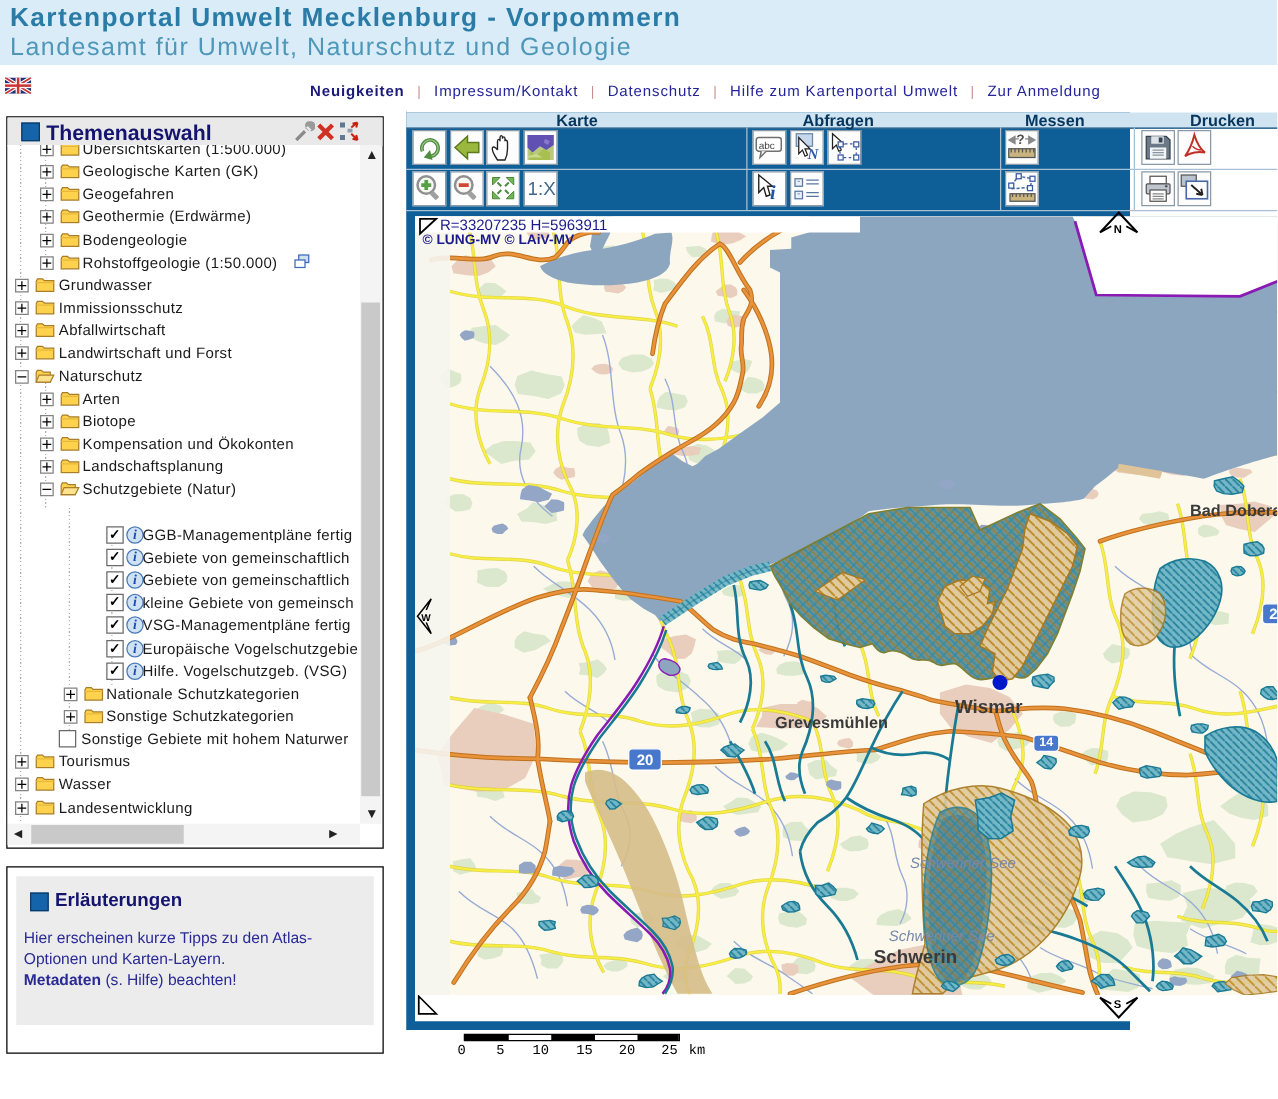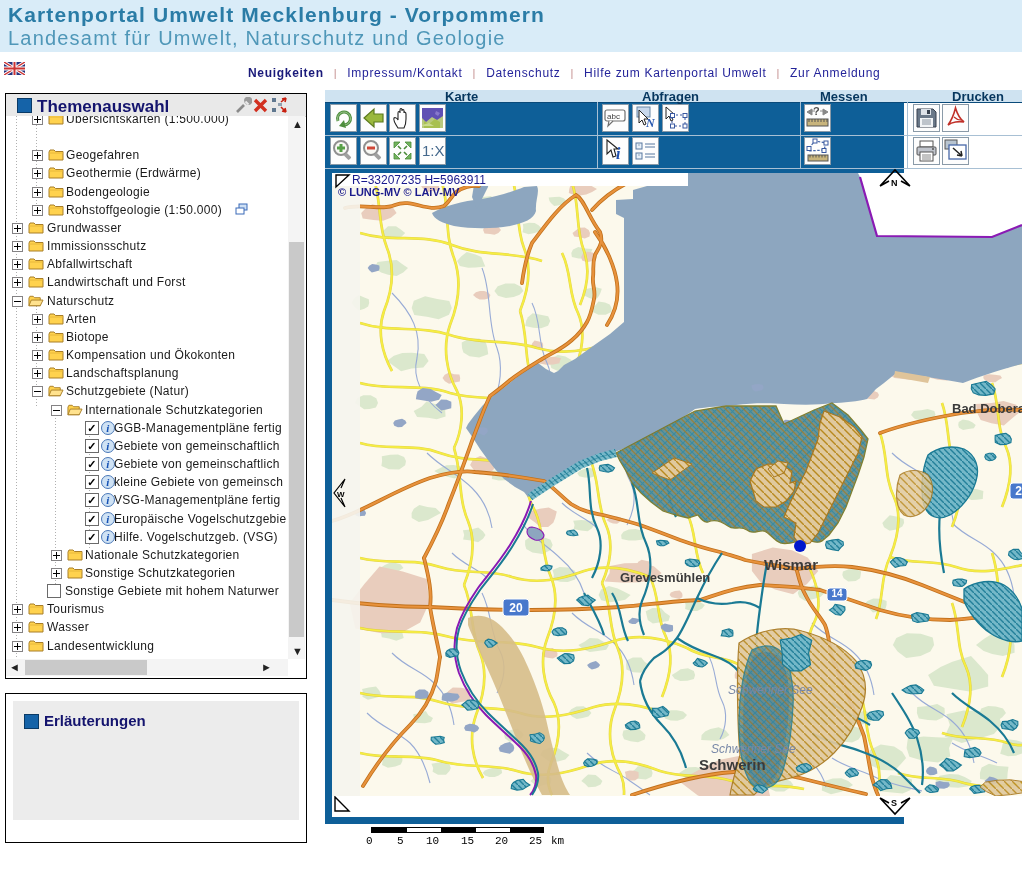--- a/index.html
+++ b/index.html
@@ -102,20 +102,31 @@
         <span class="pm" style="left:26px">
           <i></i>
           <u></u>
         </span>
         <svg class="fold" style="left:42px" width="16" height="12" viewBox="0 0 16 12">
           <path d="M1,3 L1,11 L15,11 L15,2.5 L7.5,2.5 L6,1 L2,1 Z" fill="#ffd24e" stroke="#a87e28" stroke-width="1"></path>
           <path d="M1,4 L15,4" stroke="#e8b83a" stroke-width="1"></path>
         </svg>
         <span class="txt" style="left:60px">Übersichtskarten (1:500.000)</span>
       </div>
+<div class="trow" style="left:0;top:12px;width:282px">
+        <span class="pm" style="left:26px">
+          <i></i>
+          <u></u>
+        </span>
+        <svg class="fold" style="left:42px" width="16" height="12" viewBox="0 0 16 12">
+          <path d="M1,3 L1,11 L15,11 L15,2.5 L7.5,2.5 L6,1 L2,1 Z" fill="#ffd24e" stroke="#a87e28" stroke-width="1"></path>
+          <path d="M1,4 L15,4" stroke="#e8b83a" stroke-width="1"></path>
+        </svg>
+        <span class="txt" style="left:60px">Geologische Karten (GK)</span>
+      </div>
 <div class="trow" style="left:0;top:30px;width:282px">
         <span class="pm" style="left:26px">
           <i></i>
           <u></u>
         </span>
         <svg class="fold" style="left:42px" width="16" height="12" viewBox="0 0 16 12">
           <path d="M1,3 L1,11 L15,11 L15,2.5 L7.5,2.5 L6,1 L2,1 Z" fill="#ffd24e" stroke="#a87e28" stroke-width="1"></path>
           <path d="M1,4 L15,4" stroke="#e8b83a" stroke-width="1"></path>
         </svg>
         <span class="txt" style="left:60px">Geogefahren</span>
@@ -258,30 +269,20 @@
 <div class="trow" style="left:0;top:266px;width:282px">
         <span class="pm" style="left:26px">
           <i></i>
         </span>
         <svg class="fold" style="left:42px" width="17" height="12" viewBox="0 0 17 12">
           <path d="M1,3 L1,11 L13,11 L13,2.5 L7,2.5 L5.5,1 L2,1 Z" fill="#ffd24e" stroke="#a87e28" stroke-width="1"></path>
           <path d="M3.5,5 L16,5 L13,11 L1,11 Z" fill="#ffe28e" stroke="#a87e28" stroke-width="1"></path>
         </svg>
         <span class="txt" style="left:60px">Schutzgebiete (Natur)</span>
       </div>
-<div class="trow" style="left:0;top:285px;width:282px">
-        <span class="pm" style="left:45px">
-          <i></i>
-        </span>
-        <svg class="fold" style="left:61px" width="17" height="12" viewBox="0 0 17 12">
-          <path d="M1,3 L1,11 L13,11 L13,2.5 L7,2.5 L5.5,1 L2,1 Z" fill="#ffd24e" stroke="#a87e28" stroke-width="1"></path>
-          <path d="M3.5,5 L16,5 L13,11 L1,11 Z" fill="#ffe28e" stroke="#a87e28" stroke-width="1"></path>
-        </svg>
-        <span class="txt" style="left:79px">Internationale Schutzkategorien</span>
-      </div>
 <div class="trow" style="left:0;top:303px;width:282px">
         <span class="cb" style="left:79px">✓</span>
         <span class="inf" style="left:95px">i</span>
         <span class="txt" style="left:108px">GGB-Managementpläne fertig</span>
       </div>
 <div class="trow" style="left:0;top:321px;width:282px">
         <span class="cb" style="left:79px">✓</span>
         <span class="inf" style="left:95px">i</span>
         <span class="txt" style="left:108px">Gebiete von gemeinschaftlich</span>
       </div>
@@ -379,20 +380,21 @@
       <span class="sarrow" style="left:3px;top:2px">◄</span>
       <div class="abs" id="hthumb"></div>
       <span class="sarrow" style="right:16px;top:2px">►</span>
     </div>
 </div>
 
 <div class="abs" id="erlbox">
 <div class="abs" id="erlinner">
       <span class="sq"></span>
       <span class="tt">Erläuterungen</span>
+<div id="erltext">Hier erscheinen kurze Tipps zu den Atlas-<br>Optionen und Karten-Layern.<br><b>Metadaten</b> (s. Hilfe) beachten!</div>
 </div>
 </div>
 
 <div class="abs" id="panel">
 <div class="abs" id="panelwhite"></div>
     <div class="abs" id="labelstrip">
       <span style="left:120px">Karte</span>
       <span style="left:317px">Abfragen</span>
       <span style="left:495px">Messen</span>
       <span style="left:627px">Drucken</span>

